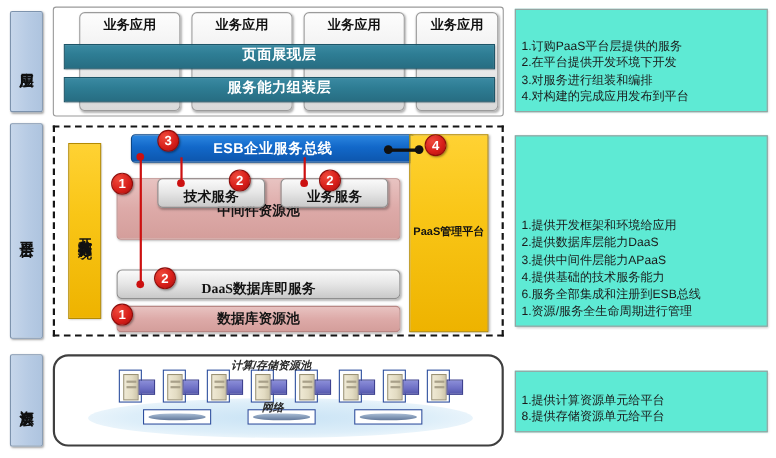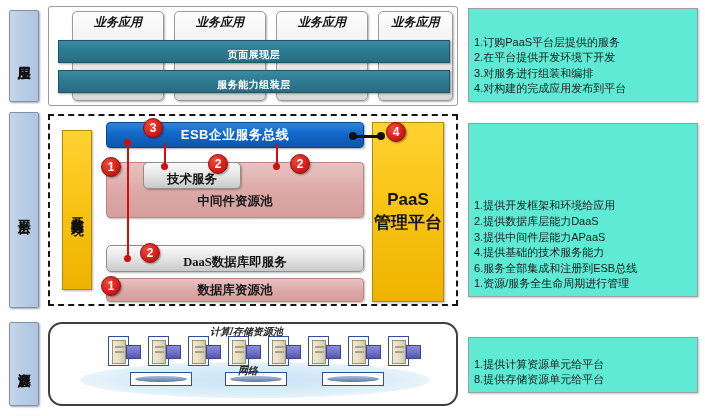--- a/index.html
+++ b/index.html
@@ -62,47 +62,47 @@
   .app-card {
     position: absolute;
     background: linear-gradient(to bottom, #fdfdfd 0%, #efefef 45%, #d9d9d9 100%);
     border: 1px solid #9b9b9b;
     border-radius: 5px;
     box-shadow: 1px 1px 2px rgba(0,0,0,.3);
   }
   .app-card .cap {
     position: absolute; top: 2px; left: 0; right: 0;
     text-align: center;
-    font-size: 12px; font-weight: bold; color: #111; font-style: italic;
+    font-size: 12px; font-weight: bold; color: #111;
   }
 
   .teal-bar {
     position: absolute;
     background: linear-gradient(to bottom, #3b8aa2 0%, #2e7d94 40%, #276d82 100%);
     border: 1px solid #1d5568;
     box-shadow: 1px 1px 2px rgba(0,0,0,.35);
-    display: flex; align-items: flex-end; justify-content: center;
-    color: #ffffff; font-weight: bold; font-size: 10px;
+    display: flex; align-items: flex-start; justify-content: center;
+    color: #ffffff; font-weight: bold; font-size: 13px;
     letter-spacing: .5px;
   }
 
   
   .yellow-box {
     position: absolute;
     background: linear-gradient(to bottom, #ffd233 0%, #f9c617 40%, #eeb300 100%);
     border: 1px solid #b58a00;
     box-shadow: 1px 1px 2px rgba(0,0,0,.3);
     display: flex; align-items: center; justify-content: center;
     color: #121212; font-weight: bold;
   }
   .yellow-box.vertical {
     writing-mode: vertical-rl; text-orientation: upright;
     font-size: 12.5px; line-height: 1.2; letter-spacing: 1px;
   }
-  .yellow-box.paas { font-size: 17px; line-height: 1.35; text-align: center; flex-direction: column; }
+  .yellow-box.paas { font-size: 10px; line-height: 1.35; text-align: center; flex-direction: row; }
 
   .esb-bar {
     position: absolute;
     background: linear-gradient(to bottom, #2b86e0 0%, #1268c9 45%, #0d56ad 100%);
     border: 1px solid #0a4687;
     border-radius: 4px;
     box-shadow: 1px 1px 2px rgba(0,0,0,.35);
     display: flex; align-items: center; justify-content: center;
     color: #ffffff; font-weight: bold; font-size: 13px; letter-spacing: .4px;
   }
@@ -249,30 +249,33 @@
     <div class="line">3.对服务进行组装和编排</div>
     <div class="line">4.对构建的完成应用发布到平台</div>
   </div>
 
   <div class="dashed-box" style="left:48px; top:114px; width:410px; height:192px;"></div>
 
   <div class="yellow-box vertical" style="left:62px; top:130px; width:30px; height:160px;">
     <span>开发和执行环境</span>
   </div>
 
-  <div class="esb-bar" style="left:106px; top:122px; width:258px; height:26px;">
+  <div class="esb-bar" style="left:119px; top:122px; width:258px; height:26px;">
     <span>ESB企业服务总线</span>
   </div>
 
-  <div class="rose-bar" style="left:106px; top:162px; width:258px; height:56px; align-items:flex-end; padding-bottom:7px;">
+  <div class="rose-bar" style="left:106px; top:162px; width:258px; height:56px; align-items:flex-end; padding-bottom:17px;">
     <span>中间件资源池</span>
   </div>
 
   <div class="gray-pill" style="left:143px; top:162px; width:98px; height:27px;">
     <span>技术服务</span>
+  </div>
+  <div class="gray-pill" style="left:255px; top:162px; width:98px; height:27px;">
+    <span>业务服务</span>
   </div>
 
   <div class="gray-pill" style="left:106px; top:245px; width:258px; height:27px;font-family:Liberation Serif, serif;">
     <span>DaaS数据库即服务</span>
   </div>
 
   <div class="rose-bar" style="left:106px; top:278px; width:258px; height:24px;">
     <span>数据库资源池</span>
   </div>
 

